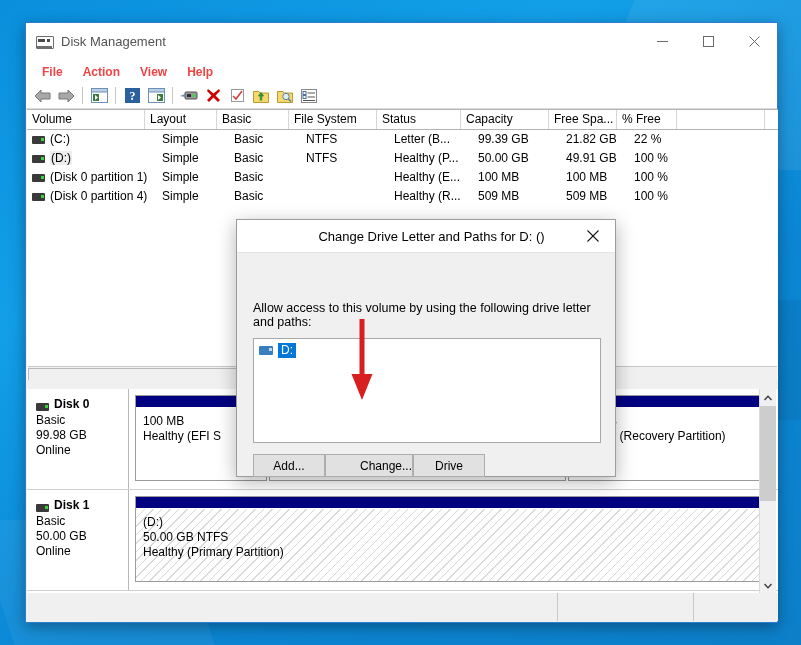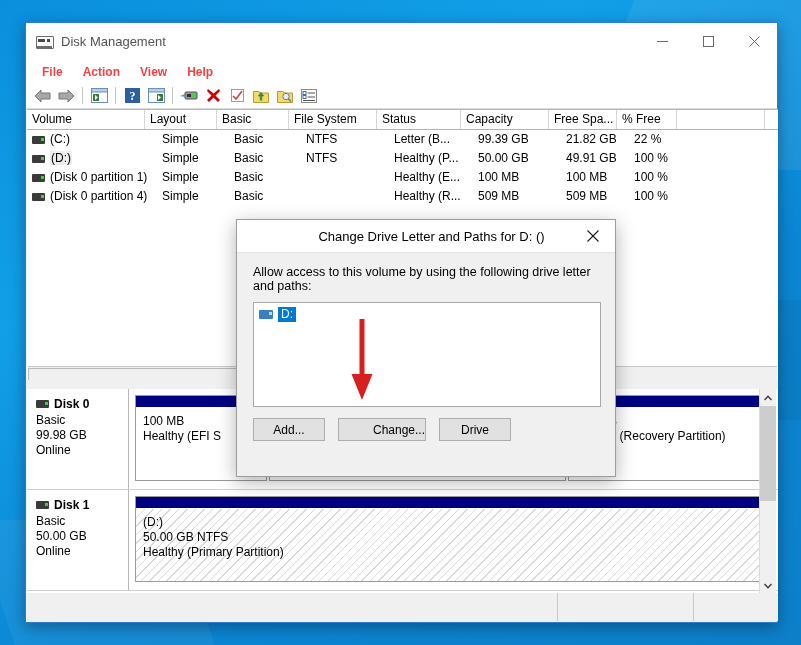--- a/index.html
+++ b/index.html
@@ -202,21 +202,21 @@
     width:102px;
     min-height:95px;
     border-right:1px solid #b8b8b8;
     padding:8px 0 0 9px;
     box-sizing:border-box;
     font-size:12px;
     background:#fff;
   }
   .disk-info .dname {
     font-weight:bold;
-    display:flex; align-items:center;
+    display:flex; align-items:flex-end;
     margin-bottom:2px;
   }
   .disk-info .dname .vol-icon { margin-right:5px; }
   .disk-info .dline { line-height:15px; }
 
   .disk-parts {
     flex:1;
     padding:6px 8px 8px 6px;
     box-sizing:border-box;
     display:flex;
@@ -318,42 +318,42 @@
     margin-left:11px;
     font-size:13px;
     color:#000;
   }
   .dlg-close {
     position:absolute; right:0; top:0;
     width:44px; height:32px;
     display:flex; align-items:center; justify-content:center;
     color:#333; font-size:14px;
   }
-  .dlg-body { padding:12px 14px 0 16px; }
+  .dlg-body { padding:12px 14px 0 16px;margin-top:36px; }
   .dlg-prompt { font-size:12.5px; margin-bottom:9px; }
   .path-list {
     height:105px;
     background:#fff;
     border:1px solid #a8a8a8;
     position:relative;
     box-sizing:border-box;
     padding:4px 0 0 5px;
   }
   .path-item {
     display:flex; align-items:center;
     font-size:12px;
     width: fit-content;
   }
   .path-item .vol-icon { width:14px; height:9px; background:#3a7fbd; }
   .path-item .vol-icon::after { background:#bcd9f0; }
   .path-item .pl-label {
     background:#0078d7; color:#fff; padding:0 3px; line-height:15px;
   }
   .dlg-btnrow {
-    display:flex; gap:13px;
+    display:flex; 
     margin-top:11px;
   }
   .btn {
     min-width:72px;
     height:23px;
     background:#e1e1e1;
     border:1px solid #adadad;
     font-size:12px;
     display:flex; align-items:center; justify-content:center;
     box-sizing:border-box;

